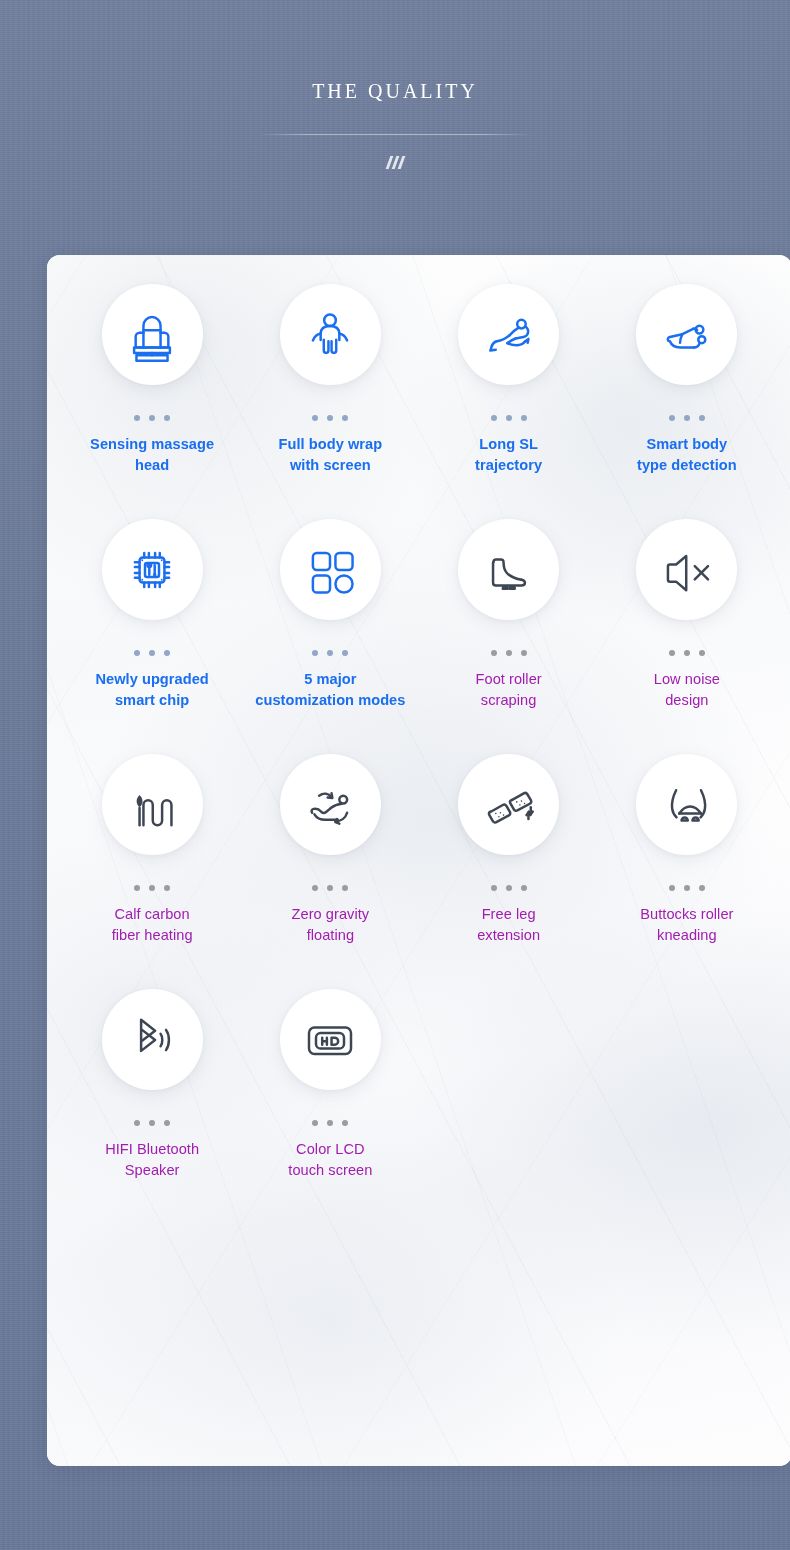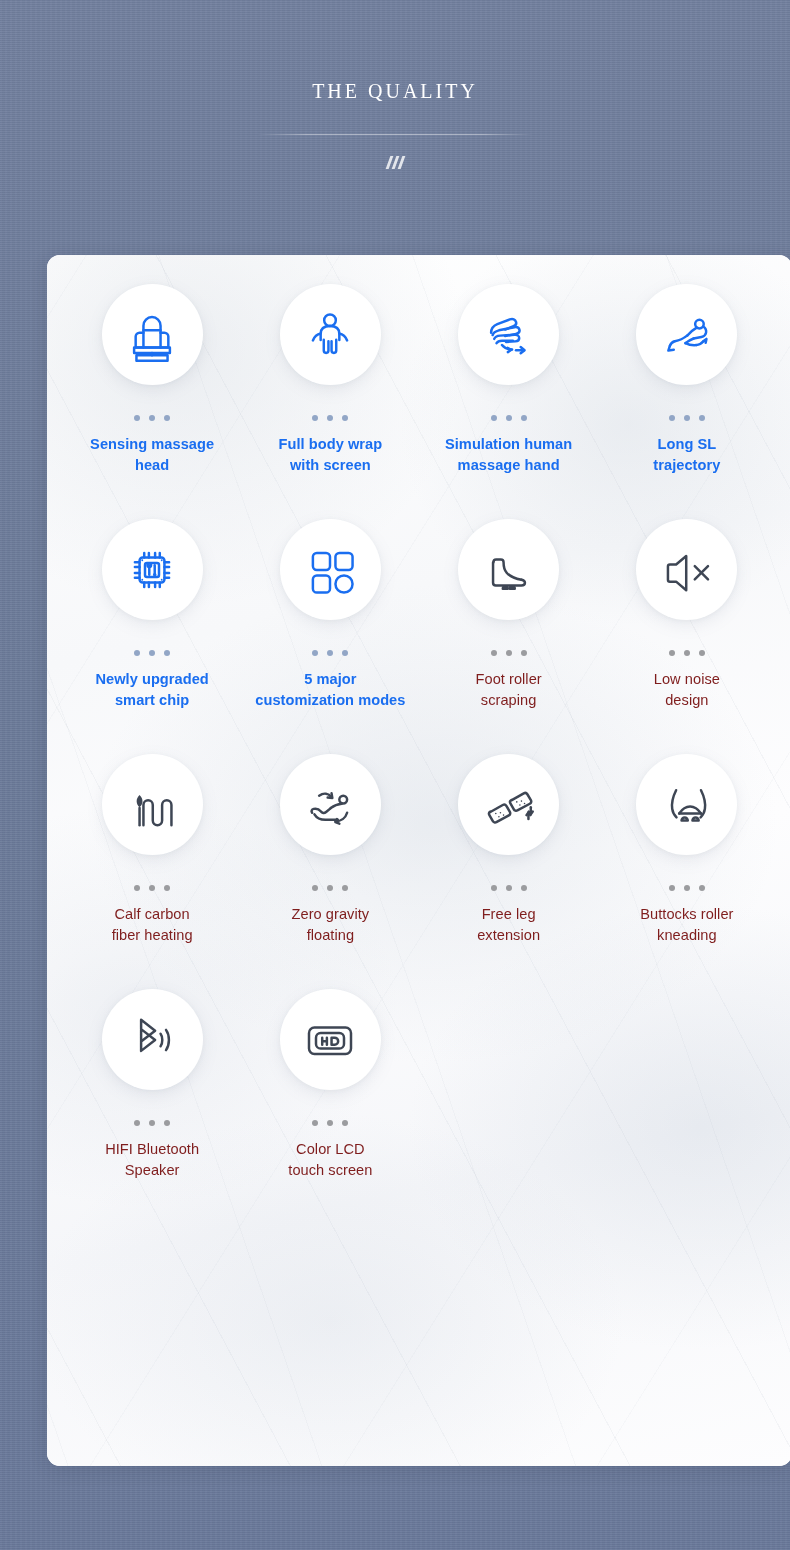--- a/index.html
+++ b/index.html
@@ -149,21 +149,21 @@
     line-height:1.45;
     text-align:center;
     white-space:pre-line;
     letter-spacing:0.05px;
   }
 
   
   .theme-blue .dot-row i  { background:#92a6c6; }
   .theme-blue .feature-label { color:#1a6ef0; font-weight:700; }
   .theme-gray .dot-row i  { background:#9b9c9f; }
-  .theme-gray .feature-label { color:#7f1d1d; font-weight:400; }
+  .theme-gray .feature-label { color:#a21caf; font-weight:400; }
 </style>
 </head>
 <body>
 
 <div id="backdrop"></div>
 
 <div id="header">
   <div id="page-title">THE QUALITY</div>
   <div id="title-divider"></div>
   <div id="title-slashes">
@@ -208,41 +208,20 @@
     <path d="M44 42 v14 a3 3 0 0 1 -6 0 v-12"></path>
           </svg>
         </div>
         <div class="dot-row">
           <i></i>
           <i></i>
           <i></i>
         </div>
         <div class="feature-label">Full body wrap
 with screen</div>
-      </div>
-      <div class="feature-cell theme-blue">
-        <div class="icon-circle">
-          <svg width="56" height="56" viewBox="0 0 72 72" fill="none" stroke="#1a6ef0" stroke-width="3.2" stroke-linecap="round" stroke-linejoin="round" style="color:#1a6ef0">
-    <path d="M13 33 c0 -5 3 -9 8 -11 l16 -6 c4 -1.5 7 0 8 3 c1 3 -1 5 -4 6 l-10 4"></path>
-    <path d="M15 36 c1 -3 4 -5 8 -6 l20 -4 c4 -0.6 6 1 6.5 3.5 c0.5 2.8 -1.5 4.6 -4.5 5.2 l-14 2.5"></path>
-    <path d="M17 41 c1 -2.6 4 -4 7.6 -4.2 l19 -1 c3.6 -0.2 5.4 1.5 5.5 4 c0.1 2.6 -1.8 4.2 -5 4.4 l-12 0.8"></path>
-    <path d="M20 46.5 c1.2 -2 4 -3 7 -3 h14"></path>
-    <path d="M27 49 c3 4 8 5.5 13 5.5"></path>
-    <path d="M34 52.5 l5 2.5 l-4.5 3"></path>
-    <path d="M45 55.5 h10"></path>
-    <path d="M51 51.5 l5 4 l-5 4"></path>
-          </svg>
-        </div>
-        <div class="dot-row">
-          <i></i>
-          <i></i>
-          <i></i>
-        </div>
-        <div class="feature-label">Simulation human
-massage hand</div>
       </div>
       <div class="feature-cell theme-blue">
         <div class="icon-circle">
           <svg width="56" height="56" viewBox="0 0 72 72" fill="none" stroke="#1a6ef0" stroke-width="3.2" stroke-linecap="round" stroke-linejoin="round" style="color:#1a6ef0">
     <circle cx="52" cy="22" r="5.5"></circle>
     <path d="M48.5 26.5 c-5 3 -9 6 -12 10"></path>
     <path d="M57 25 c3 2 4 5 3.5 8 c-0.6 3.2 -3 5 -6 5.6 l-10 2"></path>
     <path d="M36.5 36.5 c-5 4 -10 6.5 -16 7.5"></path>
     <path d="M20 44 c-3 1 -5 3.2 -6 6"></path>
     <path d="M14 50 l-2 6 l7 -1"></path>
@@ -252,20 +231,41 @@
     <path d="M57 44 l4 -3 l-1 5"></path>
           </svg>
         </div>
         <div class="dot-row">
           <i></i>
           <i></i>
           <i></i>
         </div>
         <div class="feature-label">Long SL
 trajectory</div>
+      </div>
+      <div class="feature-cell theme-blue">
+        <div class="icon-circle">
+          <svg width="56" height="56" viewBox="0 0 72 72" fill="none" stroke="#1a6ef0" stroke-width="3.2" stroke-linecap="round" stroke-linejoin="round" style="color:#1a6ef0">
+    <circle cx="52" cy="29" r="5"></circle>
+    <circle cx="55" cy="42" r="4.5"></circle>
+    <path d="M12 43.5 c-1.5 -2 -0.5 -4.5 2 -5 l16 -3.5"></path>
+    <path d="M30 35 l14 -7"></path>
+    <path d="M44 28 c2.5 -1 4.5 0 5 2"></path>
+    <path d="M14 44 c2 5 7 8 13 8 h18"></path>
+    <path d="M45 52 c3.5 0 6 -2 7 -5"></path>
+    <path d="M30 35 c-2 4 -3 7.5 -3 11"></path>
+          </svg>
+        </div>
+        <div class="dot-row">
+          <i></i>
+          <i></i>
+          <i></i>
+        </div>
+        <div class="feature-label">Smart body
+type detection</div>
       </div>
       <div class="feature-cell theme-blue">
         <div class="icon-circle">
           <svg width="56" height="56" viewBox="0 0 72 72" fill="none" stroke="#1a6ef0" stroke-width="3.2" stroke-linecap="round" stroke-linejoin="round" style="color:#1a6ef0">
     <rect x="20" y="20" width="32" height="32" rx="4"></rect>
     <rect x="27" y="27" width="18" height="18" rx="2.5"></rect>
     <path d="M26 14 v6 M32 14 v6 M40 14 v6 M46 14 v6"></path>
     <path d="M26 52 v6 M32 52 v6 M40 52 v6 M46 52 v6"></path>
     <path d="M14 26 h6 M14 32 h6 M14 40 h6 M14 46 h6"></path>
     <path d="M52 26 h6 M52 32 h6 M52 40 h6 M52 46 h6"></path>

